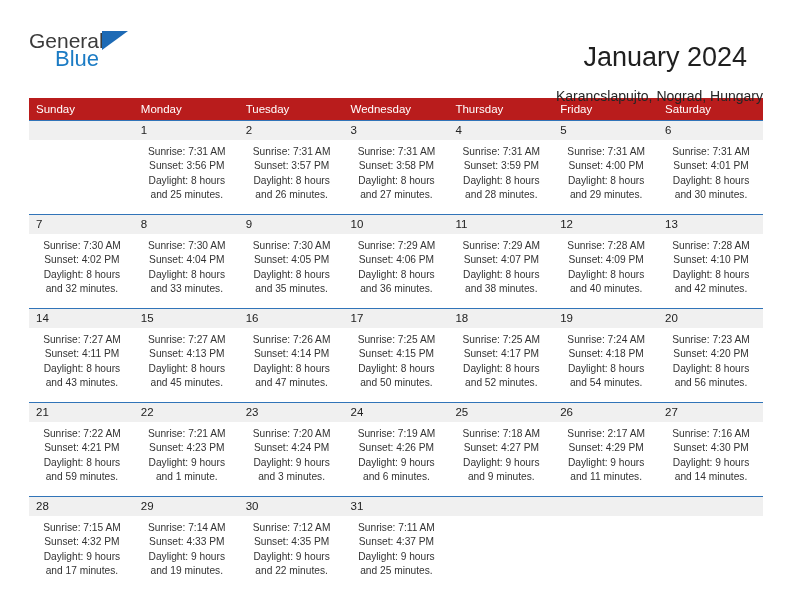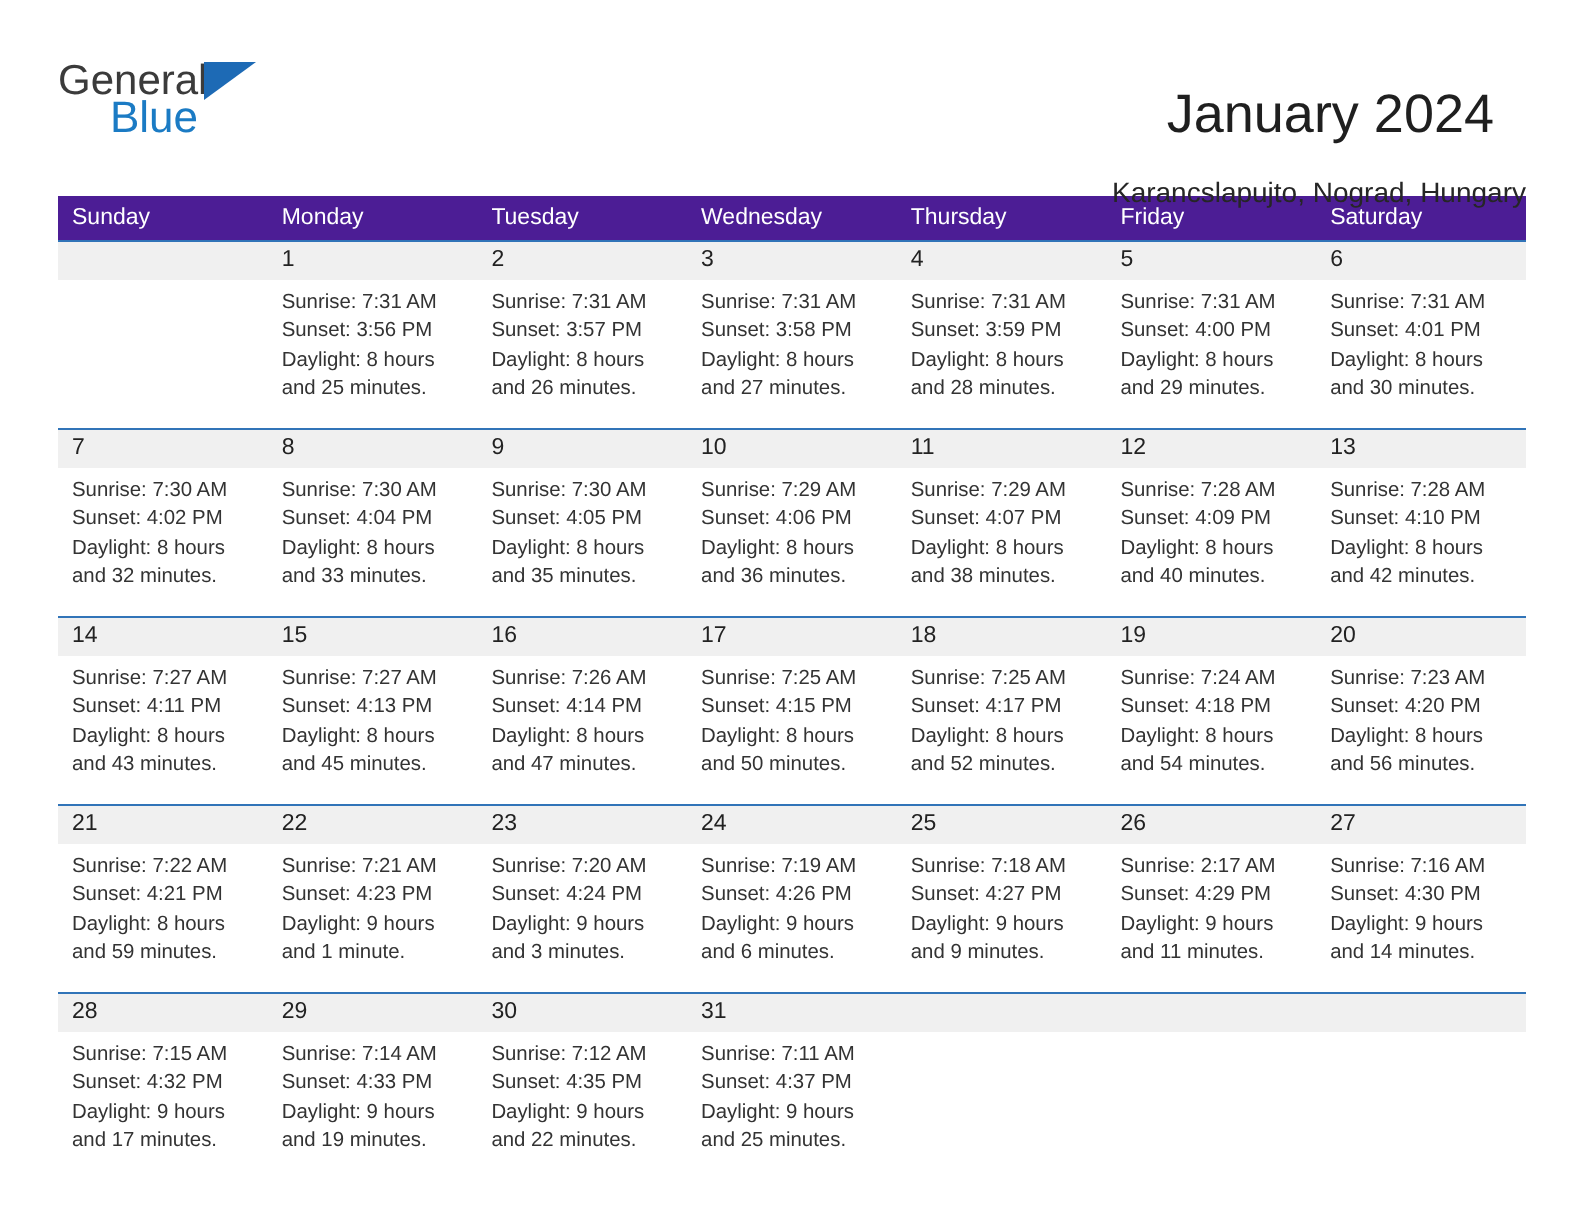--- a/index.html
+++ b/index.html
@@ -79,21 +79,21 @@
   }
 
   
   .calendar {
     margin: 0 29px;
     width: 734px;
     border-collapse: collapse;
     table-layout: fixed;
   }
   .calendar th {
-    background: #4c1d95;
+    background: #b91c1c;
     color: #ffffff;
     font-size: 11.5px;
     font-weight: normal;
     text-align: left;
     padding: 5px 0 5px 7px;
     border: none;
   }
   .calendar td {
     vertical-align: top;
     padding: 0;
@@ -114,20 +114,21 @@
   .daynum.empty {
     color: transparent;
   }
   .cellbody {
     padding: 5px 6px 0 7px;
     font-size: 10.2px;
     line-height: 14.3px;
     color: #333333;
     height: 74px;
     box-sizing: border-box;
+    text-align: center;
   }
   .cellbody div {
     white-space: nowrap;
   }
 </style>
 </head>
 <body>
 
 <div class="page">
 

